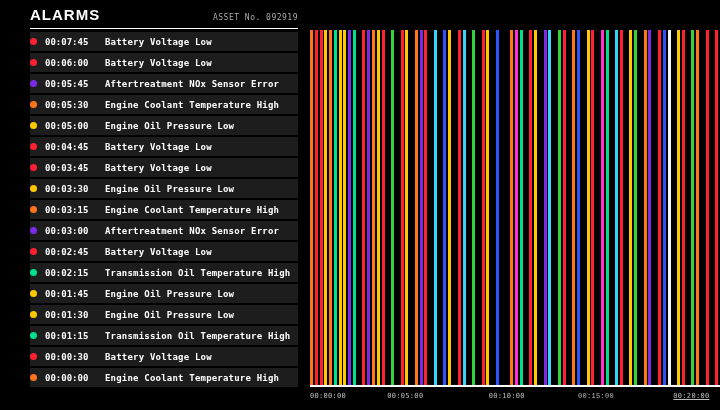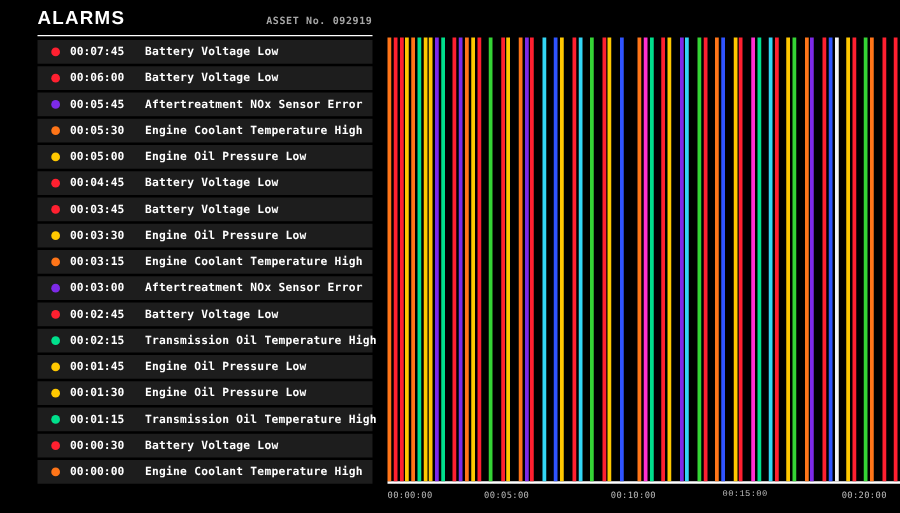--- a/index.html
+++ b/index.html
@@ -9,26 +9,26 @@
   
   .left-panel { position: absolute; left: 30px; top: 6px; width: 268px; }
   .panel-header {
     display: flex; justify-content: space-between; align-items: baseline;
     padding-bottom: 5px; border-bottom: 1px solid #ffffff;
   }
   .panel-title {
     font-family: "Liberation Sans", sans-serif;
     font-weight: bold; font-size: 15px; color: #ffffff; letter-spacing: 1px;
   }
-  .asset-no { font-size: 8px; color: #a8a8a8; letter-spacing: 0.5px; font-weight: bold; }
+  .asset-no { font-size: 8px; color: #a8a8a8; letter-spacing: 0.5px; font-weight: normal; }
 
   .alarm-list { margin-top: 3px; }
   .alarm-row {
     display: flex; align-items: center; gap: 8px;
-    height: 19px; margin-bottom: 2px; padding: 0 11px;
+    height: 19px; margin-bottom: 2px; padding: 0 0;
     background: #1d1d1d; cursor: default;
   }
   .dot { width: 7px; height: 7px; border-radius: 50%; flex: 0 0 auto; }
   .alarm-time { font-size: 9px; font-weight: bold; color: #ffffff; width: 52px; flex: 0 0 auto; }
   .alarm-label { font-size: 9px; font-weight: bold; color: #ffffff; white-space: nowrap; letter-spacing: 0.2px; }
 
   
   .chart-wrap { position: absolute; left: 310px; top: 30px; right: 0; bottom: 0; }
   .event-chart {
     position: absolute; left: 0; right: 0; top: 0; height: 357px;
@@ -215,15 +215,15 @@
       <div class="event-line" style="left: 93.0233%; background: rgb(53, 212, 53);"></div>
       <div class="event-line" style="left: 94.186%; background: rgb(255, 117, 24);"></div>
       <div class="event-line" style="left: 96.5116%; background: rgb(255, 32, 48);"></div>
       <div class="event-line" style="left: 98.8372%; background: rgb(255, 32, 48);"></div>
     </div>
   <div class="axis">
       <span class="tick-label" style="left: 0%;">00:00:00</span>
       <span class="tick-label" style="left: 23.2558%; transform: translateX(-50%);">00:05:00</span>
       <span class="tick-label" style="left: 46.5116%; transform: translateX(-50%); padding-left: 12px;">00:10:00</span>
       <span class="tick-label" style="left: 69.7674%; transform: translateX(-50%); font-family: Liberation Mono, monospace;">00:15:00</span>
-      <span class="tick-label" style="left: 93.0233%; transform: translateX(-50%);">00:20:00</span>
+      <span class="tick-label" style="left: 93.0233%; transform: translateX(-50%); text-decoration: underline;">00:20:00</span>
     </div>
 </div>
 
 </body></html>

